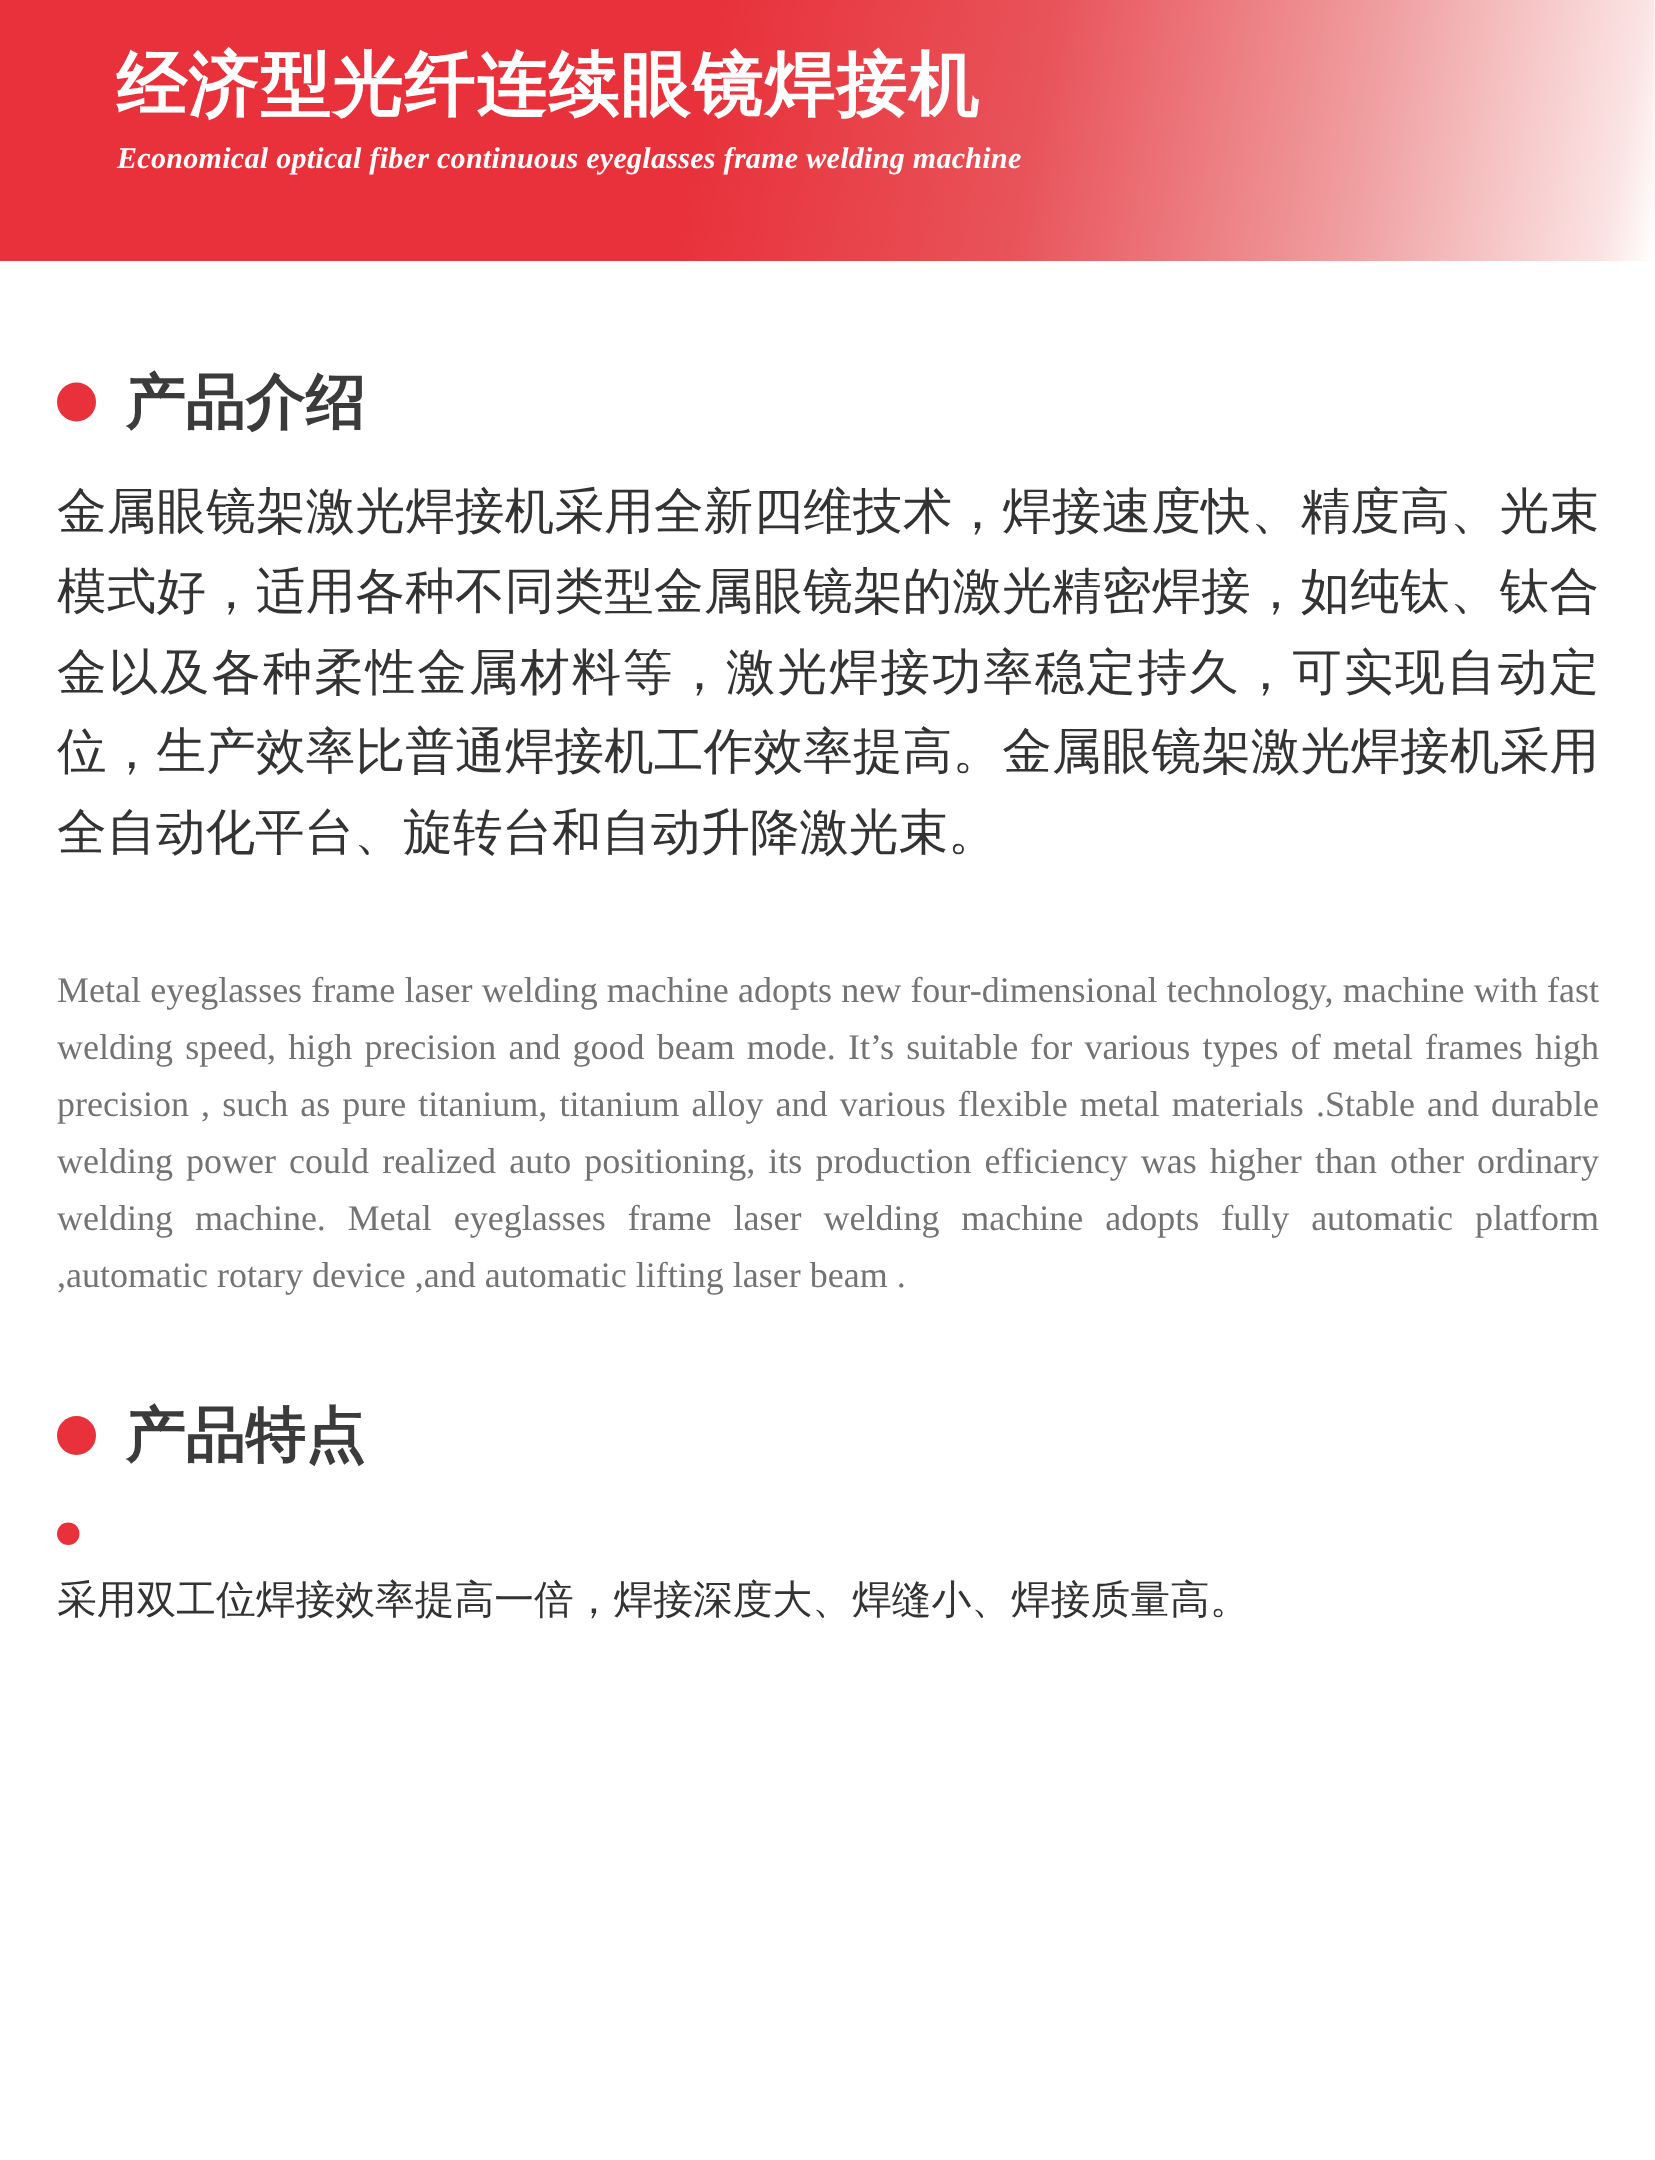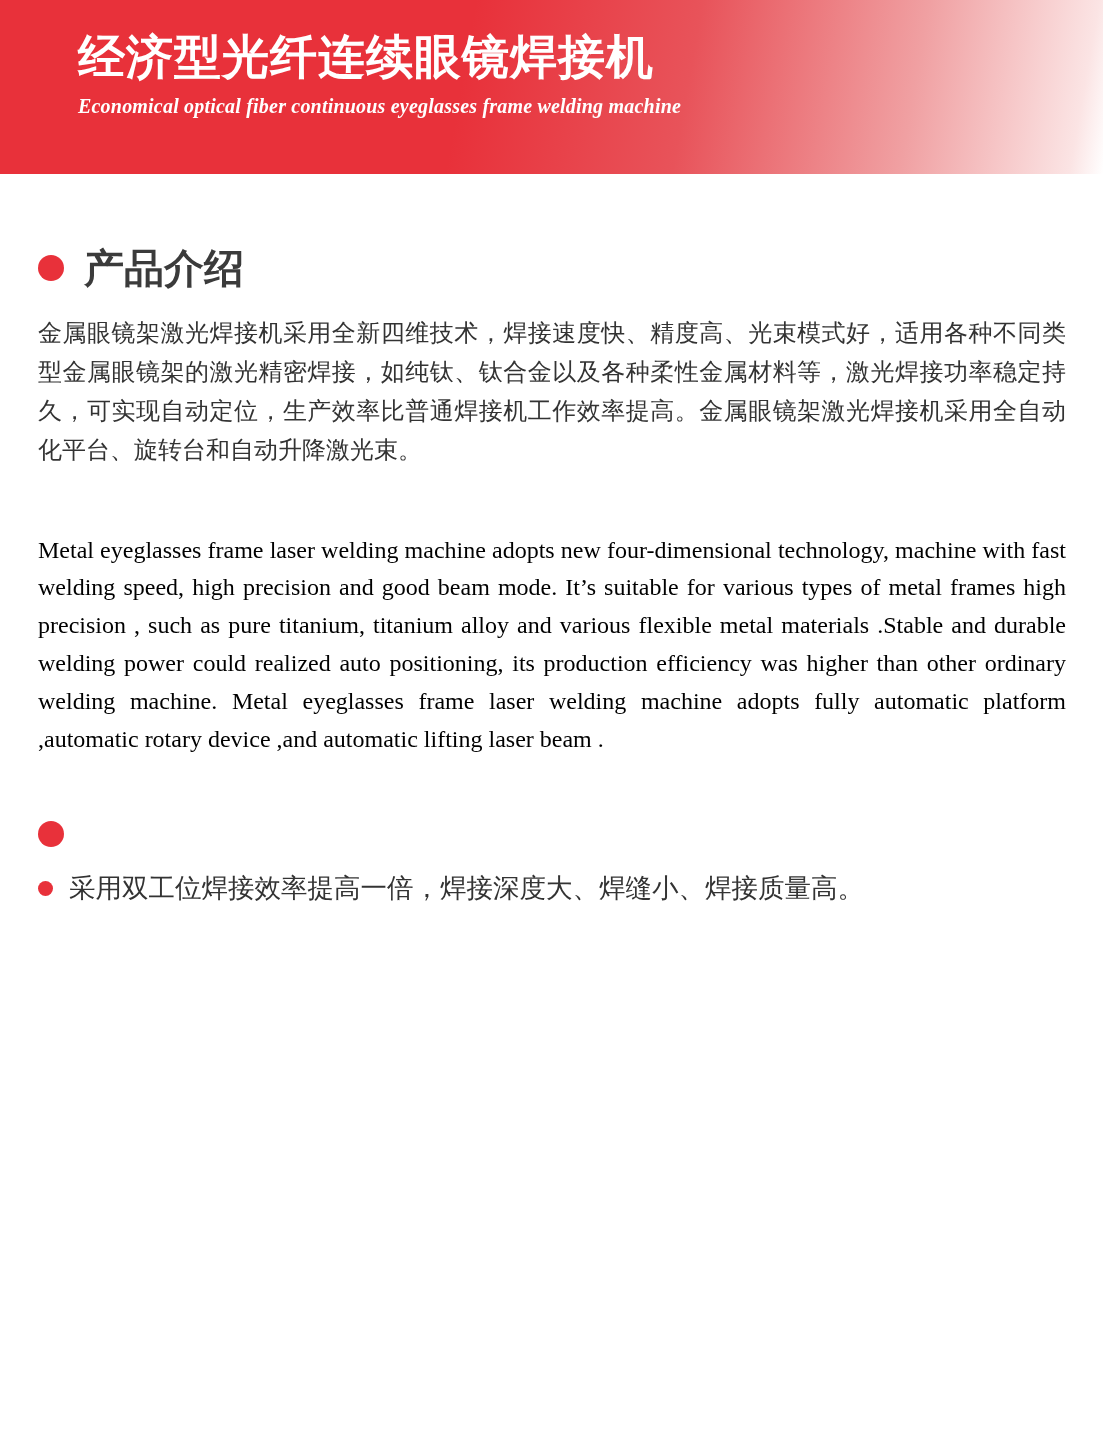--- a/index.html
+++ b/index.html
@@ -85,45 +85,46 @@
     font-family: "Liberation Serif", serif;
     font-style: italic;
     font-weight: bold;
     font-size: 38px;
     color: #4a4a4a;
     line-height: 1.2;
   }
 
   .para-cn {
     font-family: "DejaVu Sans", sans-serif;
-    font-size: 24px;
+    font-size: 33px;
     line-height: 1.62;
     color: #333333;
     text-align: justify;
     margin: 22px 0 0 0;
   }
   .para-en {
     font-family: "Liberation Serif", serif;
     font-size: 24px;
     line-height: 1.58;
-    color: #000000;
+    color: #737373;
     text-align: justify;
     margin: 18px 0 0 0;
   }
 
   .feature-list {
     list-style: none;
     margin: 20px 0 0 0;
     padding: 0;
   }
   .feature-item {
     display: flex;
     align-items: flex-start;
     gap: 16px;
     margin-bottom: 16px;
+    flex-direction: column;
   }
   .feature-dot {
     width: 15px;
     height: 15px;
     border-radius: 50%;
     background: #e8313a;
     flex: 0 0 auto;
     margin-top: 14px;
   }
   .feature-text {
@@ -159,20 +160,21 @@
     </div>
 
     <div class="section sp-desc">
       <p class="para-en">Metal eyeglasses frame laser welding machine adopts new four-dimensional technology, machine with fast welding speed, high precision and good beam mode. It’s suitable for various types of metal frames high precision  , such as pure titanium, titanium alloy and various flexible metal materials .Stable and durable welding power could realized auto positioning, its production efficiency was higher than other ordinary welding machine. Metal eyeglasses frame laser welding machine adopts fully automatic platform ,automatic rotary device ,and automatic lifting laser beam .</p>
     </div>
 
 
     <div class="section sp-feat">
       <div class="heading-row">
         <span class="bullet-dot"></span>
+        <span class="heading-cn">产品特点</span>
       </div>
       <ul class="feature-list">
         <li class="feature-item">
           <span class="feature-dot"></span>
           <span class="feature-text">采用双工位焊接效率提高一倍，焊接深度大、焊缝小、焊接质量高。</span>
         </li>
       </ul>
     </div>
 
   </div>

